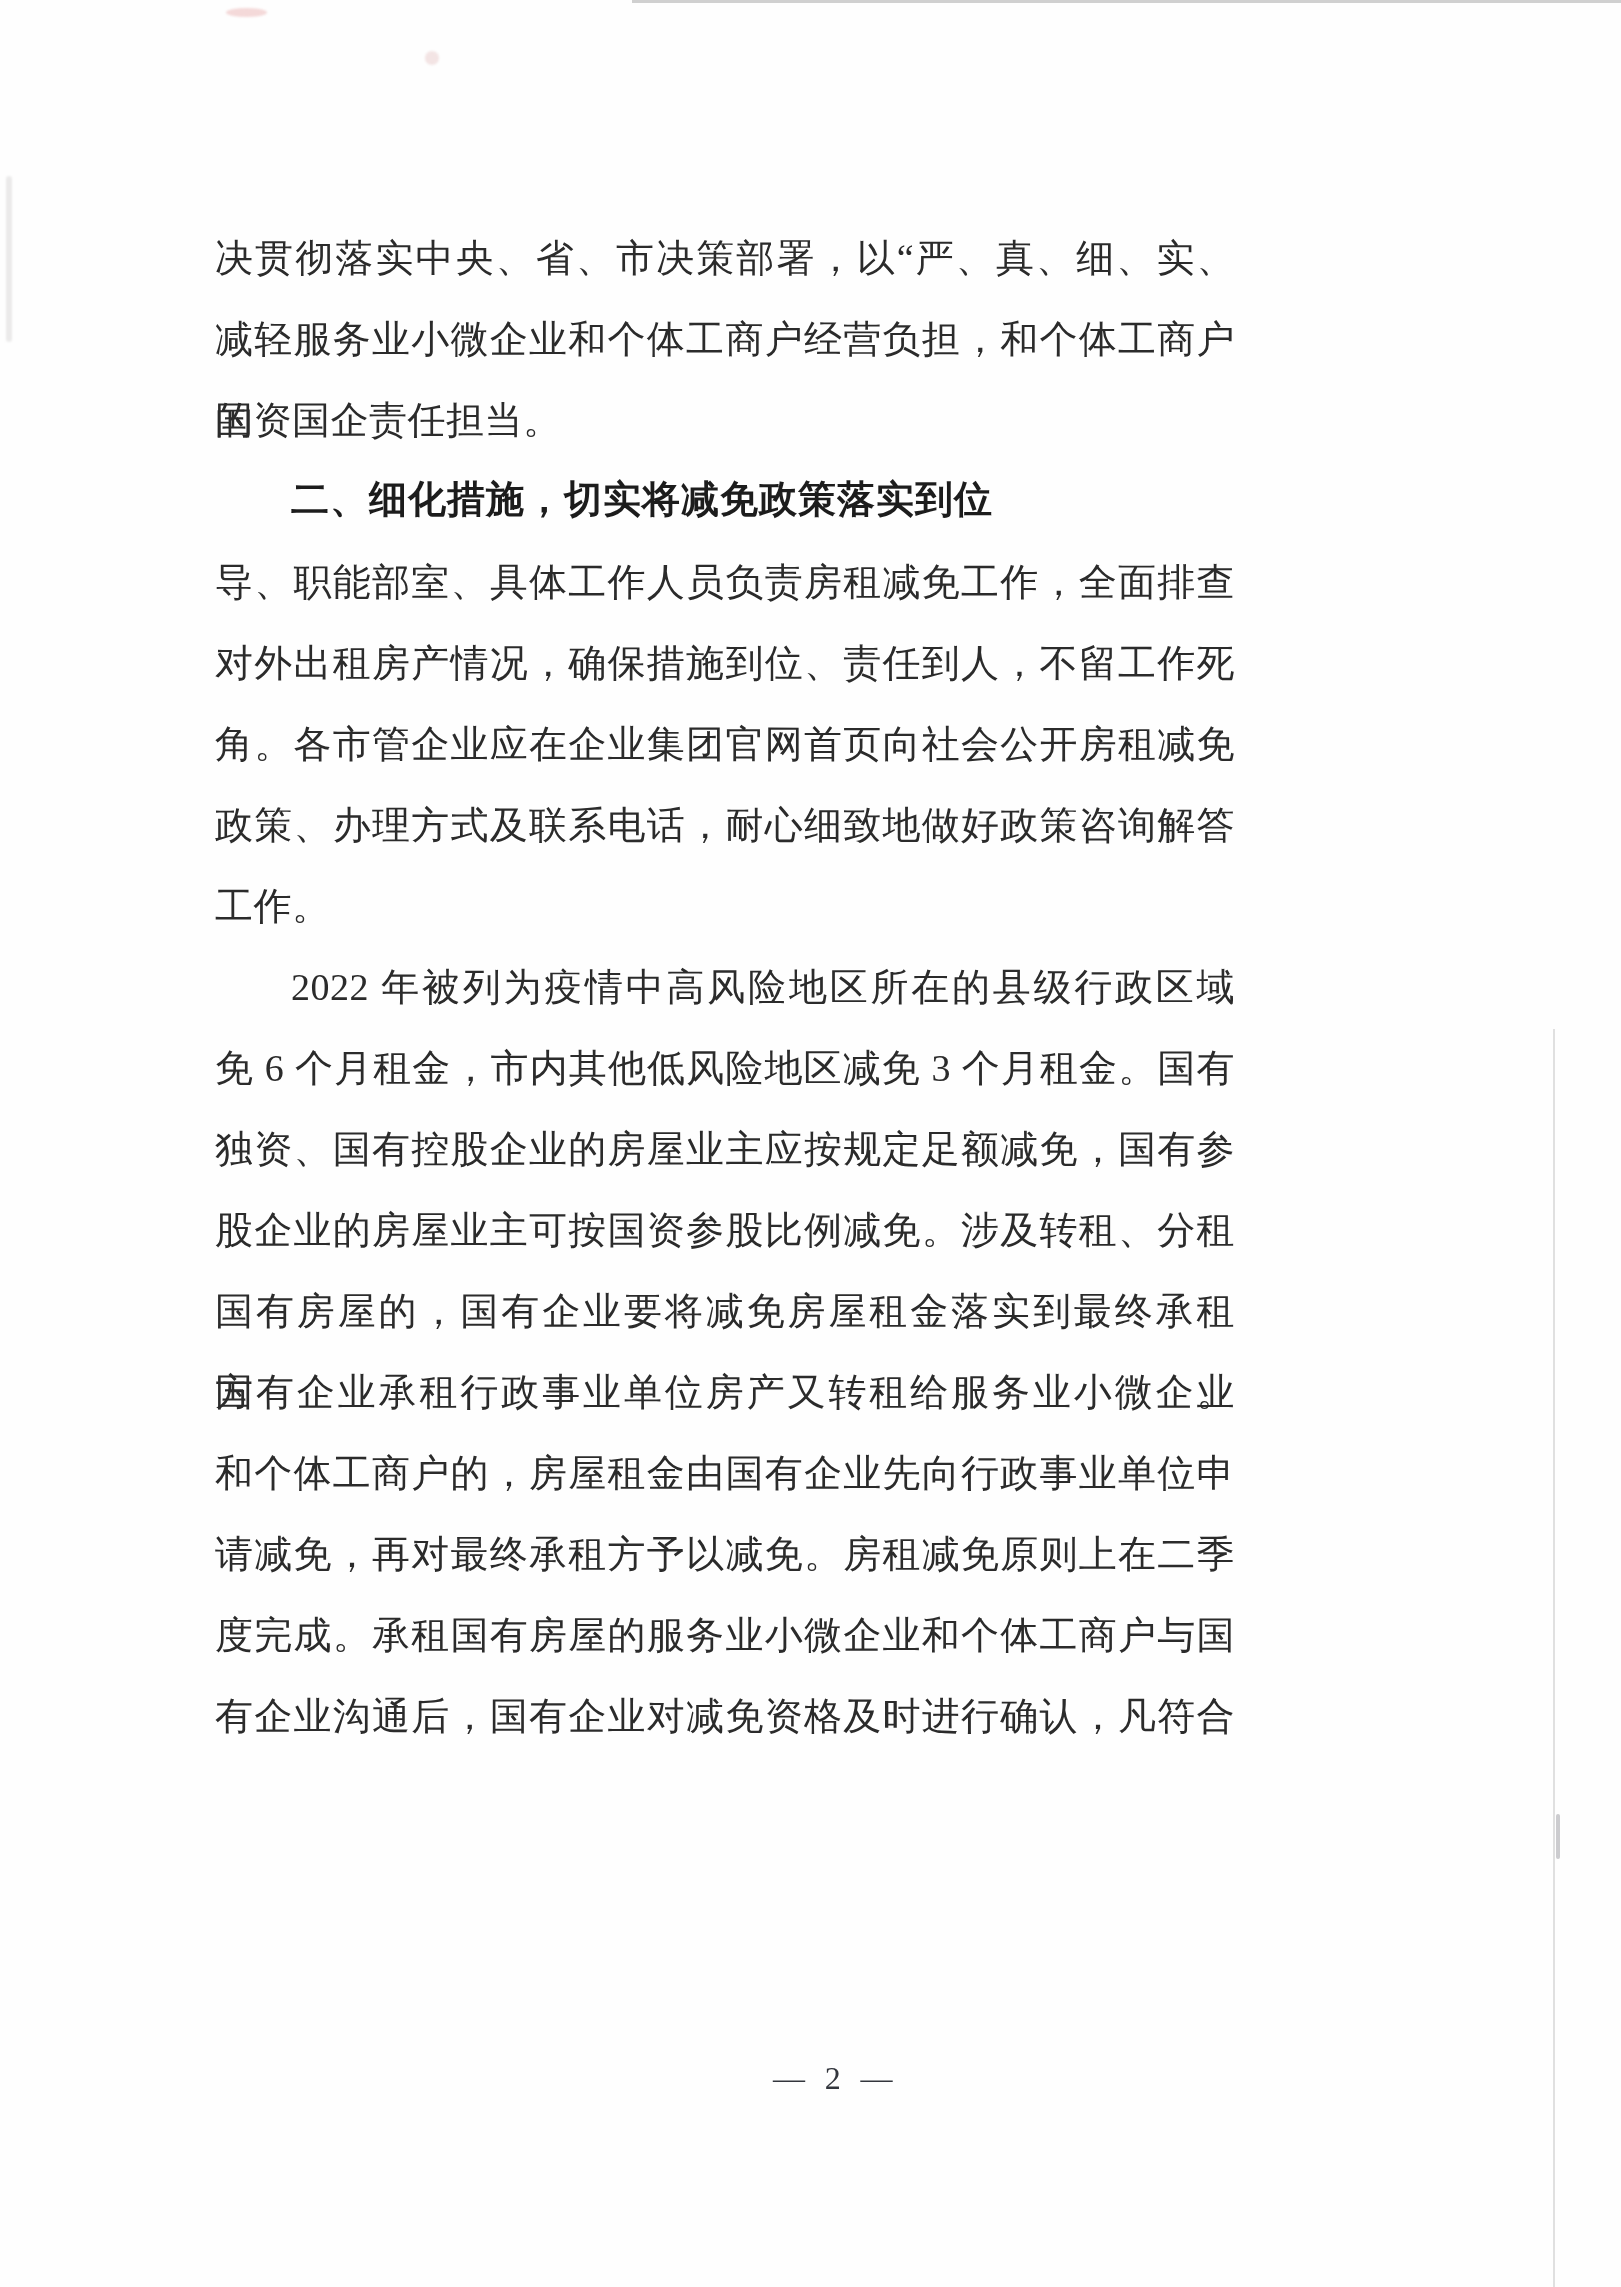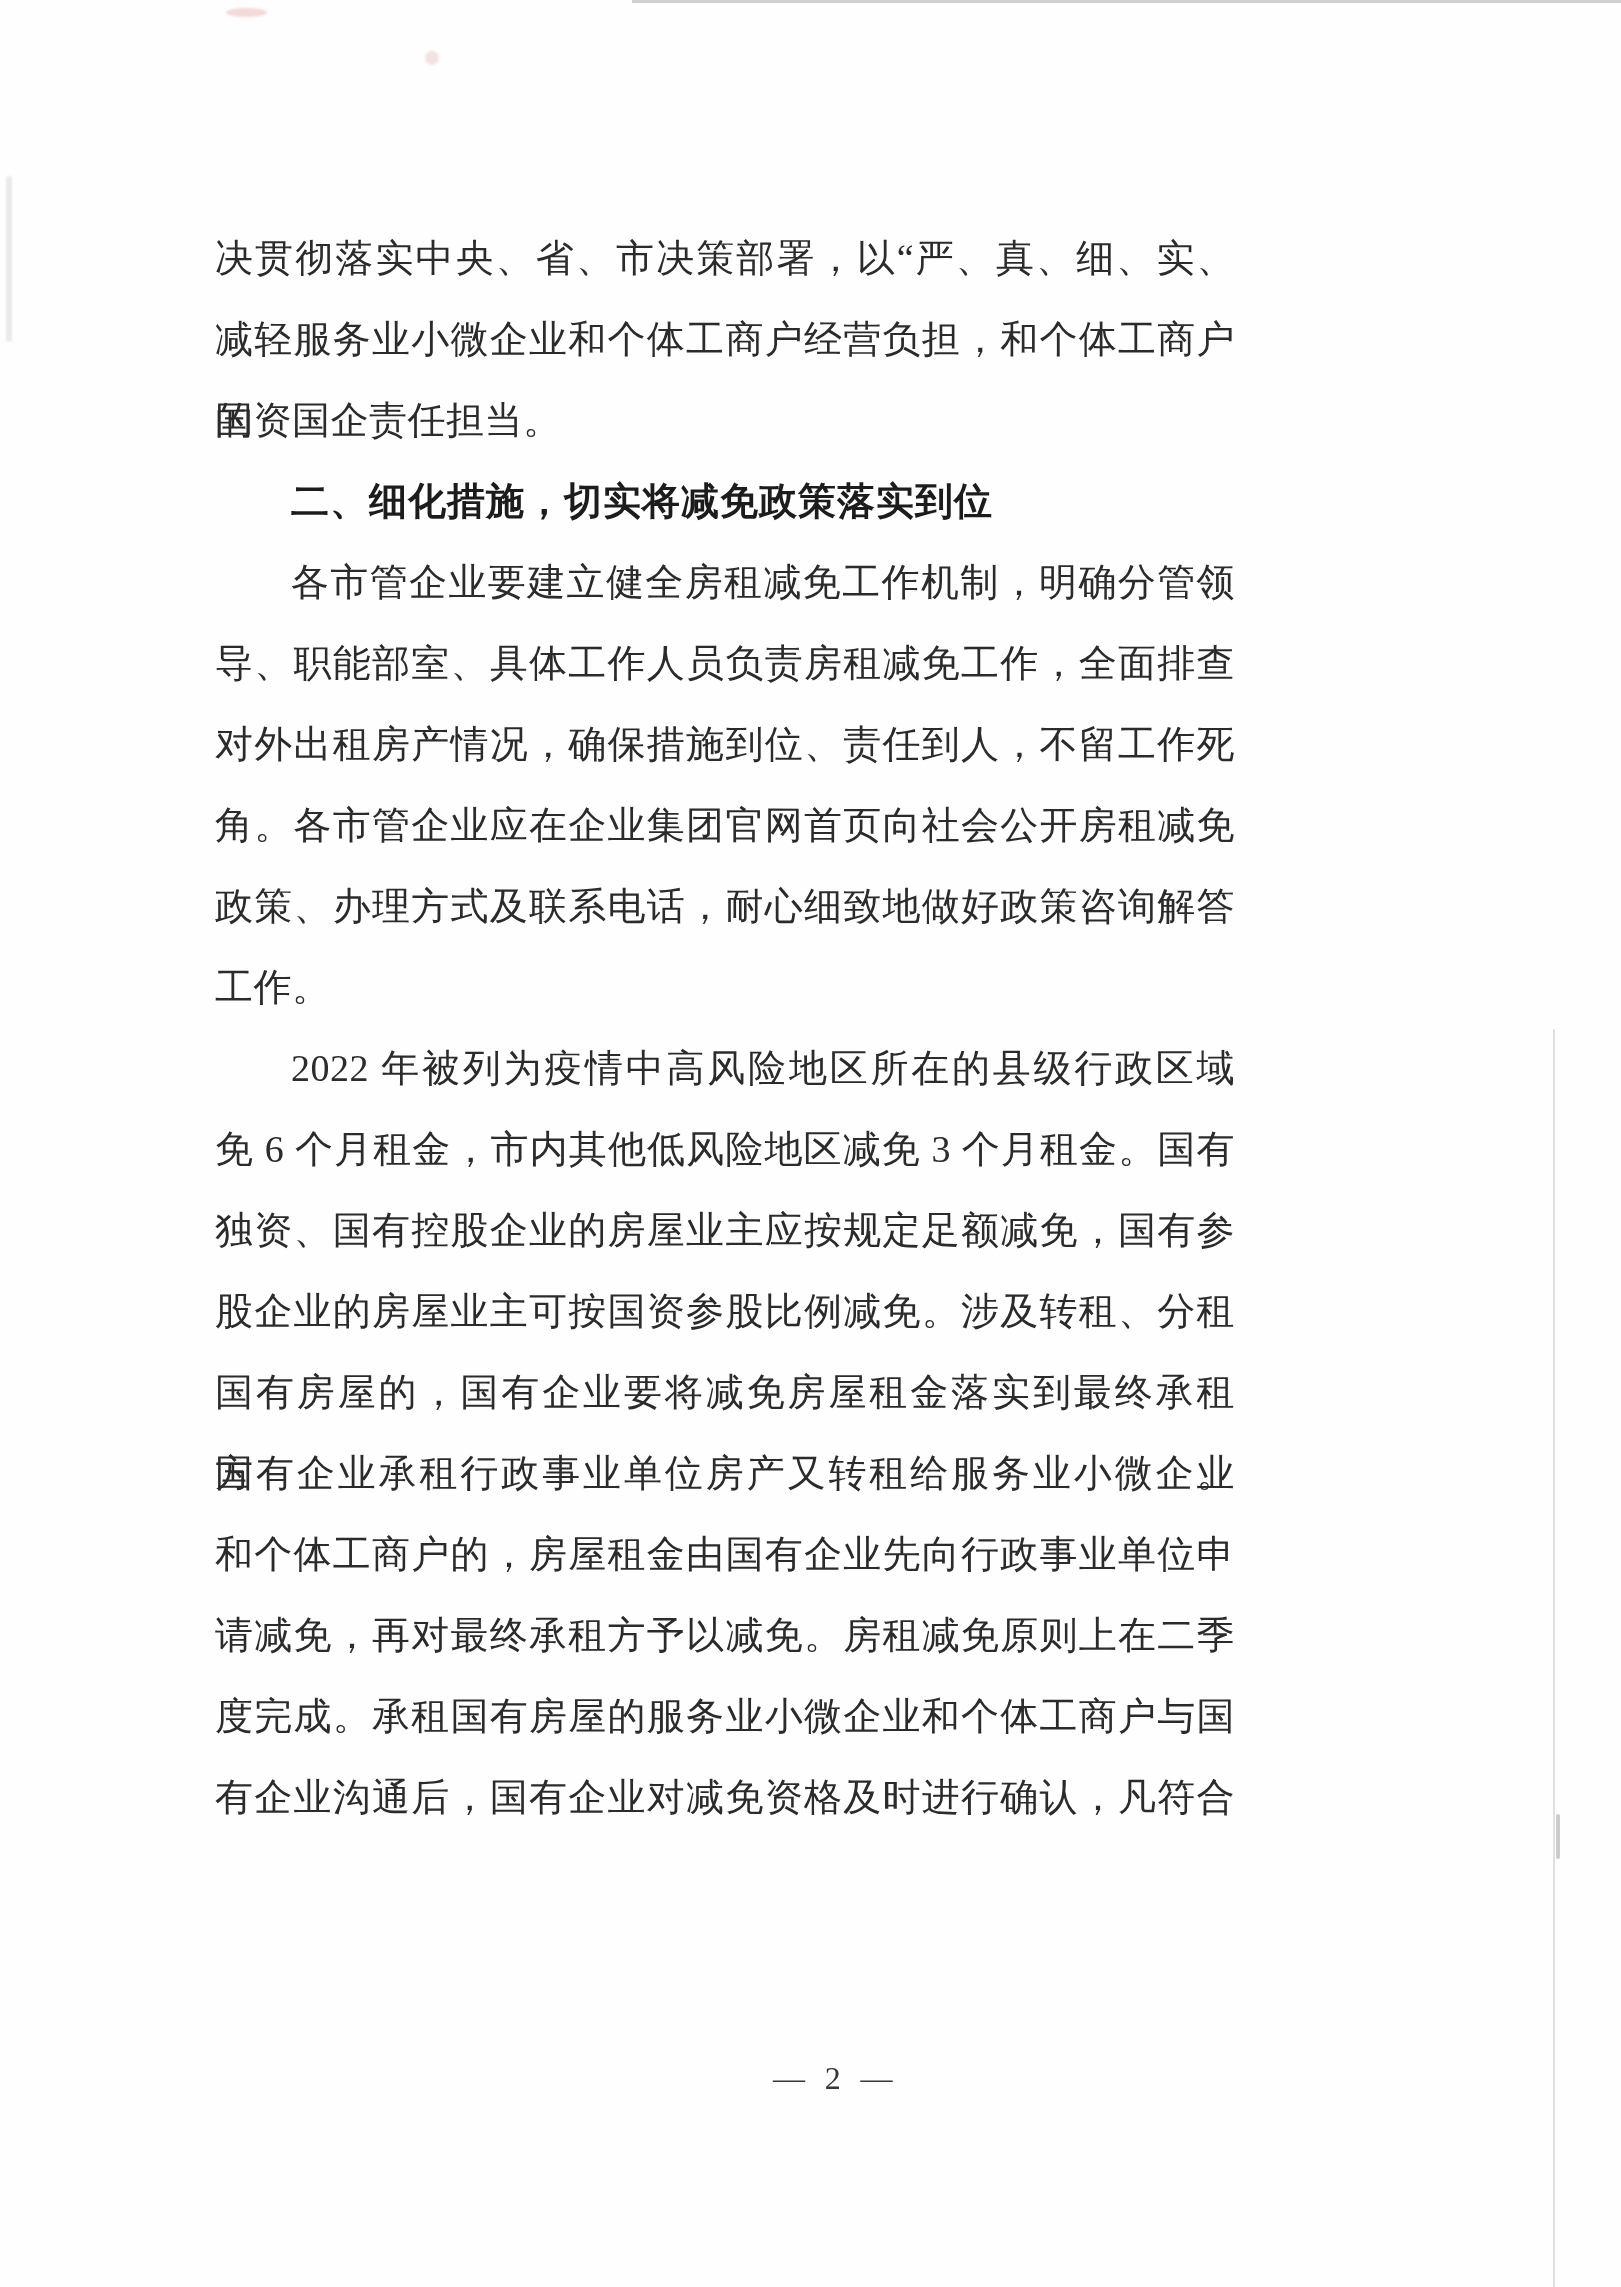--- a/index.html
+++ b/index.html
@@ -26,21 +26,21 @@
     letter-spacing:0.5px;
   }
   .line.short{
     text-align:left;
     text-align-last:left;
   }
   .line.indent{
     text-indent:2em;
   }
   .line.heading{
-    font-family:Liberation Sans, sans-serif;
+    font-family:Liberation Mono, monospace;
     font-weight:700;
     color:#1c1c1c;
     text-align:left;
     text-align-last:left;
     letter-spacing:1px;
   }
   .page-number{
     position:absolute;
     left:773px;top:2060px;
     font-size:32px;
@@ -91,21 +91,20 @@
   <div class="artifact artifact-left-smudge"></div>
 
   <div class="textcol">
 
     <div class="line">决贯彻落实中央、省、市决策部署，以“严、真、细、实、</div>
     <div class="line">减轻服务业小微企业和个体工商户经营负担，和个体工商户的</div>
     <div class="line short">国资国企责任担当。</div>
 
     <div class="line heading indent">二、细化措施，切实将减免政策落实到位</div>
 
-    <div class="line indent">各市管企业要建立健全房租减免工作机制，明确分管领</div>
     <div class="line">导、职能部室、具体工作人员负责房租减免工作，全面排查</div>
     <div class="line">对外出租房产情况，确保措施到位、责任到人，不留工作死</div>
     <div class="line">角。各市管企业应在企业集团官网首页向社会公开房租减免</div>
     <div class="line">政策、办理方式及联系电话，耐心细致地做好政策咨询解答</div>
     <div class="line short">工作。</div>
 
     <div class="line indent">2022 年被列为疫情中高风险地区所在的县级行政区域</div>
     <div class="line">免 6 个月租金，市内其他低风险地区减免 3 个月租金。国有</div>
     <div class="line">独资、国有控股企业的房屋业主应按规定足额减免，国有参</div>
     <div class="line">股企业的房屋业主可按国资参股比例减免。涉及转租、分租</div>

